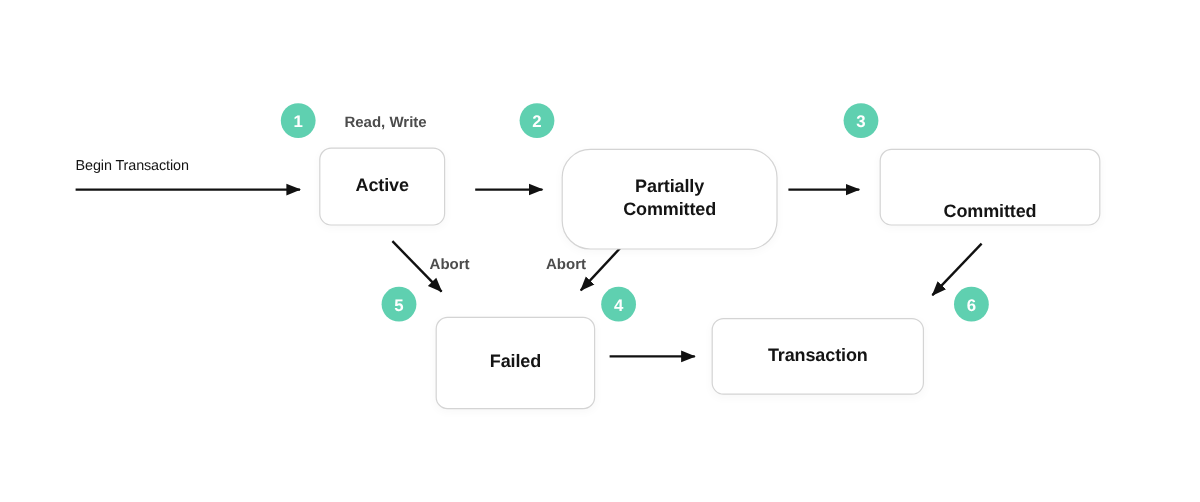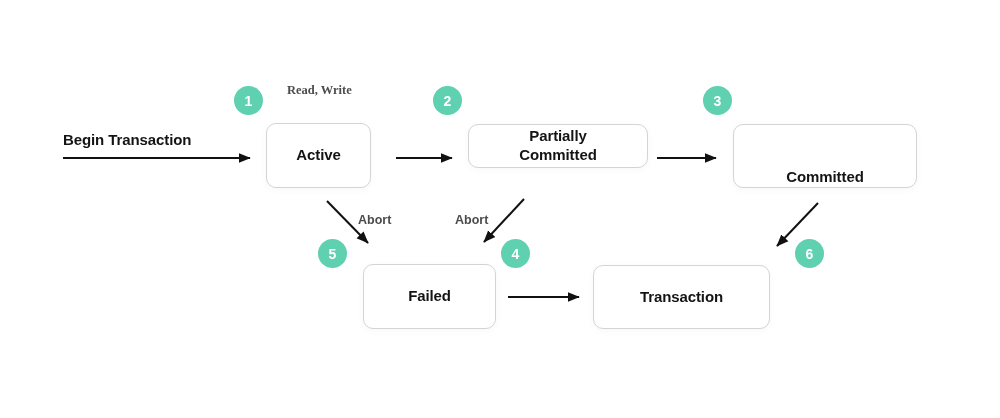--- a/index.html
+++ b/index.html
@@ -62,22 +62,22 @@
     position: absolute;
     font-size: 12.5px;
     font-weight: 600;
     color: #4c4c4c;
     white-space: nowrap;
   }
   .start-label {
     position: absolute;
     left: 63px;
     top: 131px;
-    font-size: 15px;
-    font-weight: 700;
+    font-size: 12px;
+    font-weight: 400;
     color: #141414;
     white-space: nowrap;
     letter-spacing: -0.1px;
   }
 </style>
 </head>
 <body>
 
 <div class="canvas">
 
@@ -93,39 +93,39 @@
       <line x1="657" y1="158" x2="716" y2="158" marker-end="url(#arrowhead)"></line>
       <line x1="508" y1="297" x2="579" y2="297" marker-end="url(#arrowhead)"></line>
       <line x1="327" y1="201" x2="368" y2="243" marker-end="url(#arrowhead)"></line>
       <line x1="524" y1="199" x2="484" y2="242" marker-end="url(#arrowhead)"></line>
       <line x1="818" y1="203" x2="777" y2="246" marker-end="url(#arrowhead)"></line>
     </g>
   </svg>
 
   <div class="start-label">Begin Transaction</div>
 
-  <div class="edge-label" style="left:287px; top:83px;font-family:Liberation Serif, serif;">Read, Write</div>
+  <div class="edge-label" style="left:287px; top:95px;">Read, Write</div>
 
   <div class="edge-label" style="left:358px; top:213px;">Abort</div>
 
   <div class="edge-label" style="left:455px; top:213px;">Abort</div>
 
   <div class="state-box" style="left:266px; top:123px; width:105px; height:65px;">
     <span class="state-label">Active</span>
   </div>
 
-  <div class="state-box" style="left:468px; top:124px; width:180px; height:44px;">
+  <div class="state-box" style="left:468px; top:124px; width:180px; height:84px;border-radius:24px;">
     <span class="state-label narrow">Partially Committed</span>
   </div>
 
   <div class="state-box" style="left:733px; top:124px; width:184px; height:64px;align-items:flex-end;">
     <span class="state-label">Committed</span>
   </div>
 
-  <div class="state-box" style="left:363px; top:264px; width:133px; height:65px;">
+  <div class="state-box" style="left:363px; top:264px; width:133px; height:77px;">
     <span class="state-label">Failed</span>
   </div>
 
   <div class="state-box" style="left:593px; top:265px; width:177px; height:64px;">
     <span class="state-label">Transaction</span>
   </div>
 
   <div class="badge" style="left:234px; top:86px;">1</div>
   <div class="badge" style="left:433px; top:86px;">2</div>
   <div class="badge" style="left:703px; top:86px;">3</div>

